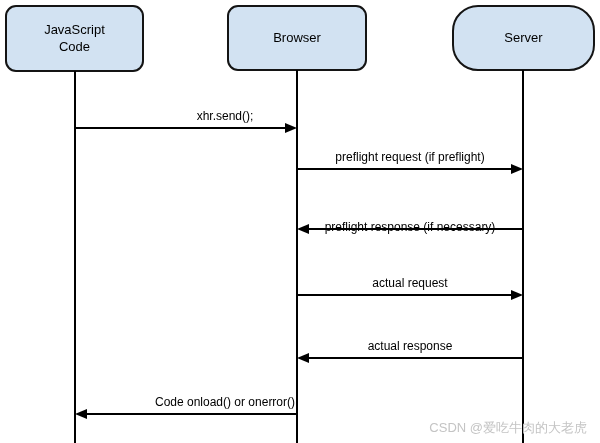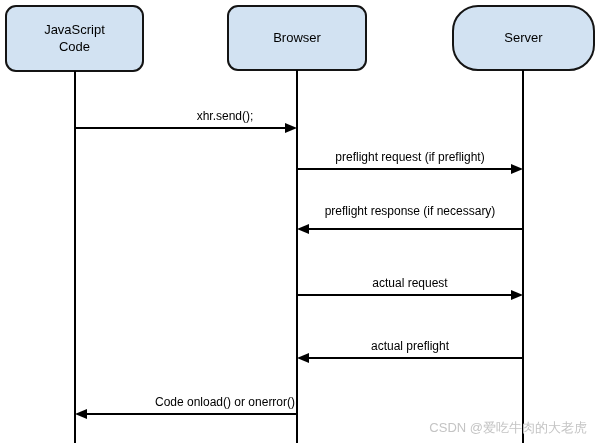--- a/index.html
+++ b/index.html
@@ -112,33 +112,33 @@
     <div class="arrowhead right" style="left:285px; top:123px"></div>
   </div>
 
   <div>
     <div class="msg-label span-browser-server" style="top:150px">preflight request (if preflight)</div>
     <div class="msg-line" style="left:297px; top:168px; width:216px"></div>
     <div class="arrowhead right" style="left:511px; top:164px"></div>
   </div>
 
   <div>
-    <div class="msg-label span-browser-server" style="top:204px">preflight response (if necessary)</div>
+    <div class="msg-label span-browser-server" style="top:220px">preflight response (if necessary)</div>
     <div class="msg-line" style="left:307px; top:228px; width:216px"></div>
     <div class="arrowhead left" style="left:297px; top:224px"></div>
   </div>
 
   <div>
     <div class="msg-label span-browser-server" style="top:276px">actual request</div>
     <div class="msg-line" style="left:297px; top:294px; width:216px"></div>
     <div class="arrowhead right" style="left:511px; top:290px"></div>
   </div>
 
   <div>
-    <div class="msg-label span-browser-server" style="top:339px">actual preflight</div>
+    <div class="msg-label span-browser-server" style="top:339px">actual response</div>
     <div class="msg-line" style="left:307px; top:357px; width:216px"></div>
     <div class="arrowhead left" style="left:297px; top:353px"></div>
   </div>
 
   <div>
     <div class="msg-label span-js-browser" style="top:395px">Code onload() or onerror()</div>
     <div class="msg-line" style="left:85px; top:413px; width:212px"></div>
     <div class="arrowhead left" style="left:75px; top:409px"></div>
   </div>
 

